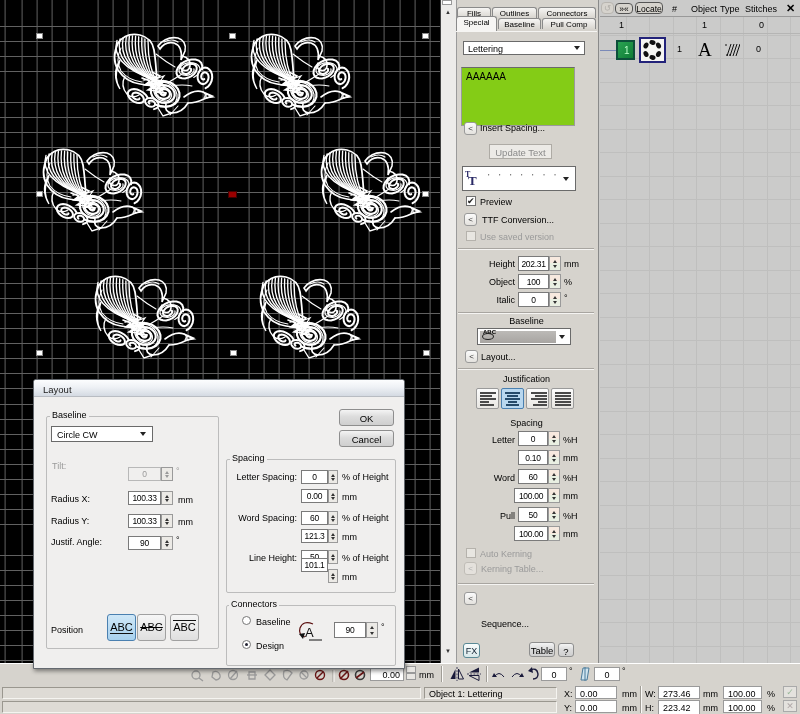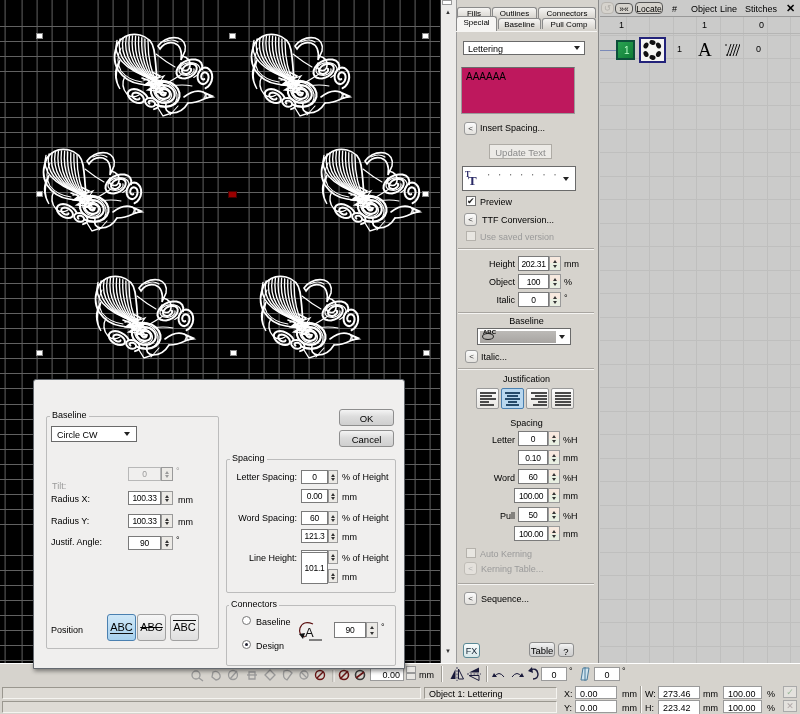--- a/index.html
+++ b/index.html
@@ -138,21 +138,21 @@
 <div class="tab" style="left:492px;top:7px;width:45px;z-index:1">Outlines</div>
 <div class="tab" style="left:538px;top:7px;width:58px;z-index:1">Connectors</div>
 <div class="tab tabact" style="left:456px;top:16px;width:41px">Special</div>
 <div class="tab" style="left:498px;top:18px;width:43px">Baseline</div>
 <div class="tab" style="left:542px;top:18px;width:54px">Pull Comp</div>
 <div class="abs" style="left:456px;top:31px;width:141px;height:1px;background:#f6f5f3"></div>
 <div class="combo" style="left:463px;top:41px;width:122px;height:14px">
     <span style="position:absolute;left:4px;top:2px">Lettering</span>
     <span class="cbarr"></span>
   </div>
-<div class="abs" style="left:461px;top:67px;width:114px;height:47px;background:#be185d;border:1px solid #9a9a9a;border-top-color:#6a6a6a">
+<div class="abs" style="left:461px;top:67px;width:114px;height:59px;background:#84cc16;border:1px solid #9a9a9a;border-top-color:#6a6a6a">
     <span style="position:absolute;left:4px;top:3px;font-size:10px;letter-spacing:0px">AAAAAA</span>
   </div>
 <div class="chev" style="left:464px;top:122px">&lt;</div>
 <div class="lbl" style="left:480px;top:123px">Insert Spacing...</div>
 <div class="abs" style="left:489px;top:144px;width:63px;height:15px;background:#eceae6;border:1px solid #aeaba5;text-align:center;color:#8a8a8a;font-size:9.5px;padding-top:2px">Update Text</div>
 <div class="combo" style="left:462px;top:166px;width:114px;height:25px">
  <span style="position:absolute;left:5px;top:6px;font-family:'Liberation Serif',serif;font-weight:bold;font-size:13px;color:#2a2a66">T</span>
  <span style="position:absolute;left:2px;top:3px;font-family:'Liberation Serif',serif;font-weight:bold;font-size:8px;color:#2a2a66">T</span>
  <span style="position:absolute;left:25px;top:5px;font-size:8px;color:#222;letter-spacing:9.5px">'''''''</span>
  <span class="cbarr" style="right:6px"></span>
@@ -186,21 +186,21 @@
 <div class="lbl" style="left:564px;top:293px">°</div>
 <div class="sep" style="left:458px;top:312px;width:136px"></div>
 <div class="lbl" style="left:456px;top:316px;width:141px;text-align:center">Baseline</div>
 <div class="combo" style="left:477px;top:328px;width:94px;height:17px">
  <div style="position:absolute;left:2px;top:2px;width:76px;height:12px;background:linear-gradient(#bcbab7,#a8a5a2)"></div>
  <span style="position:absolute;left:5px;top:0px;font-size:6px;font-weight:bold">ABC</span>
  <span style="position:absolute;left:4px;top:4px;width:12px;height:7px;border:1px solid #222;border-radius:50%"></span>
  <span class="cbarr" style="right:5px"></span>
   </div>
 <div class="chev" style="left:465px;top:350px">&lt;</div>
-<div class="lbl" style="left:481px;top:352px">Italic...</div>
+<div class="lbl" style="left:481px;top:352px">Layout...</div>
 <div class="sep" style="left:458px;top:368px;width:136px"></div>
 <div class="lbl" style="left:456px;top:374px;width:141px;text-align:center">Justification</div>
 <div class="jbtn" style="left:476px;top:388px">
 <div class="jbar" style="left:3px;top:3px;width:16px"></div>
     <div class="jbar" style="left:3px;top:6px;width:12px"></div>
     <div class="jbar" style="left:3px;top:9px;width:16px"></div>
     <div class="jbar" style="left:3px;top:12px;width:9px"></div>
     <div class="jbar" style="left:3px;top:15px;width:14px"></div>
   </div>
 <div class="jbtn jsel" style="left:501px;top:388px">
@@ -257,35 +257,35 @@
     <span class="fldtxt">100.00</span>
   </div>
 <div class="spin" style="left:548px;top:526px;height:15px"></div>
 <div class="lbl" style="left:563px;top:529px">mm</div>
 <div class="cb cbd" style="left:466px;top:548px"></div>
 <div class="lbl gray" style="left:480px;top:549px">Auto Kerning</div>
 <div class="chev chevd" style="left:464px;top:562px">&lt;</div>
 <div class="lbl gray" style="left:481px;top:564px">Kerning Table...</div>
 <div class="sep" style="left:458px;top:583px;width:136px"></div>
 <div class="chev" style="left:464px;top:592px">&lt;</div>
-<div class="lbl" style="left:481px;top:594px">Sequence...</div>
+<div class="lbl" style="left:481px;top:619px">Sequence...</div>
 <div class="abs" style="left:463px;top:643px;width:17px;height:15px;border:1px solid #5a8a96;border-radius:3px;background:linear-gradient(#fafdfd,#d8e8ea);font-size:9px;text-align:center;padding-top:2px;color:#123">FX</div>
 <div class="btn7" style="left:529px;top:642px;width:26px;height:15px;padding-top:2px">Table</div>
 <div class="btn7" style="left:558px;top:643px;width:16px;height:14px;padding-top:2px">?</div>
 
 <div class="abs objlist"></div>
 <div class="abs olgrid"></div>
 <div class="abs" style="left:598px;top:0;width:1px;height:663px;background:#8a8a8a"></div>
 <div class="abs" style="left:600px;top:16px;width:200px;height:1px;background:#999"></div>
 <div class="rbtn" style="left:601px;top:2px;width:13px;height:12px;border-color:#b8b5b0;color:#b0ada8">↺</div>
 <div class="rbtn" style="left:615px;top:3px;width:18px;height:11px;padding-top:0px">»«</div>
 <div class="rbtn" style="left:635px;top:2px;width:28px;height:12px;padding-top:1px">Locate</div>
 <div class="lbl" style="left:672px;top:4px">#</div>
 <div class="lbl" style="left:691px;top:4px">Object</div>
-<div class="lbl" style="left:720px;top:4px">Line</div>
+<div class="lbl" style="left:720px;top:4px">Type</div>
 <div class="lbl" style="left:745px;top:4px">Stitches</div>
 <div class="lbl" style="left:786px;top:2px;font-size:11px;font-weight:bold">✕</div>
 <div class="lbl" style="left:619px;top:20px">1</div>
 <div class="lbl" style="left:702px;top:20px">1</div>
 <div class="lbl" style="left:759px;top:20px">0</div>
 <div class="abs" style="left:600px;top:33px;width:200px;height:1px;background:#b5b5b4"></div>
 <div class="abs" style="left:600px;top:50px;width:17px;height:1px;background:#7a8ab8"></div>
 <div class="abs" style="left:616px;top:40px;width:19px;height:20px;background:linear-gradient(135deg,#2aa352,#0f7c36);border:2px solid #0d4f3a">
     <span style="position:absolute;left:6px;top:3px;color:#b8ffc8;font-size:10px">1</span>
   </div>
@@ -400,27 +400,28 @@
 <div class="lbl" style="left:622px;top:703px">mm</div>
 <div class="lbl" style="left:645px;top:703px">H:</div>
 <div class="abs sfld" style="left:658px;top:700px;width:42px;height:13px;padding:2px 0 14px 4px">223.42</div>
 <div class="lbl" style="left:703px;top:703px">mm</div>
 <div class="abs sfld" style="left:723px;top:700px;width:39px;height:13px;padding:2px 0 0 4px">100.00</div>
 <div class="lbl" style="left:767px;top:703px">%</div>
 <div class="abs" style="left:783px;top:686px;width:14px;height:12px;background:#e4e2de;border:1px solid #aaa;color:#9ab89a;text-align:center;font-size:9px">✓</div>
 <div class="abs" style="left:783px;top:700px;width:14px;height:12px;background:#e4e2de;border:1px solid #aaa;color:#b0a8a8;text-align:center;font-size:9px">✕</div>
 
 <div class="abs dlg">
+<div class="dtitle">Layout</div>
 <div class="grp" style="left:12px;top:36px;width:173px;height:233px"></div>
 <div class="grplbl" style="left:16px;top:30px">Baseline</div>
-<div class="combo" style="left:17px;top:46px;width:86px;height:16px">
+<div class="combo" style="left:17px;top:46px;width:102px;height:16px">
       <span style="position:absolute;left:5px;top:3px">Circle CW</span>
       <span class="cbarr" style="right:6px"></span>
     </div>
-<div class="lbl gray" style="left:18px;top:101px">Tilt:</div>
+<div class="lbl gray" style="left:18px;top:81px">Tilt:</div>
 <div class="fld" style="left:94px;top:87px;width:33px;height:14px;background:#f0efee;border-color:#b8b8b8;color:#9a9a9a">
       <span class="fldtxt">0</span>
     </div>
 <div class="spin sping" style="left:127px;top:87px;height:14px;background:#eceae6"></div>
 <div class="lbl gray" style="left:142px;top:86px">°</div>
 <div class="lbl" style="left:17px;top:114px">Radius X:</div>
 <div class="fld" style="left:94px;top:111px;width:33px;height:14px">
       <span class="fldtxt">100.33</span>
     </div>
 <div class="spin" style="left:127px;top:111px;height:14px;background:#eceae6"></div>
@@ -464,21 +465,21 @@
       <span class="fldtxt">121.3</span>
     </div>
 <div class="spin" style="left:294px;top:149px;width:10px;height:14px;background:#eceae6"></div>
 <div class="lbl" style="left:308px;top:152px">mm</div>
 <div class="lbl lblr" style="left:180px;top:173px;width:83px">Line Height:</div>
 <div class="fld" style="left:267px;top:170px;width:27px;height:14px">
       <span class="fldtxt">50</span>
     </div>
 <div class="spin" style="left:294px;top:170px;width:10px;height:14px;background:#eceae6"></div>
 <div class="lbl" style="left:308px;top:173px">% of Height</div>
-<div class="fld" style="left:267px;top:172px;width:27px;height:32px">
+<div class="fld" style="left:267px;top:178px;width:27px;height:14px">
       <span class="fldtxt">101.1</span>
     </div>
 <div class="spin" style="left:294px;top:189px;width:10px;height:14px;background:#eceae6"></div>
 <div class="lbl" style="left:308px;top:192px">mm</div>
 <div class="grp" style="left:192px;top:225px;width:170px;height:61px"></div>
 <div class="grplbl" style="left:195px;top:219px">Connectors</div>
 <div class="radio" style="left:208px;top:236px"></div>
 <div class="lbl" style="left:222px;top:237px">Baseline</div>
 <div class="radio" style="left:208px;top:260px">
       <span class="rdot"></span>

